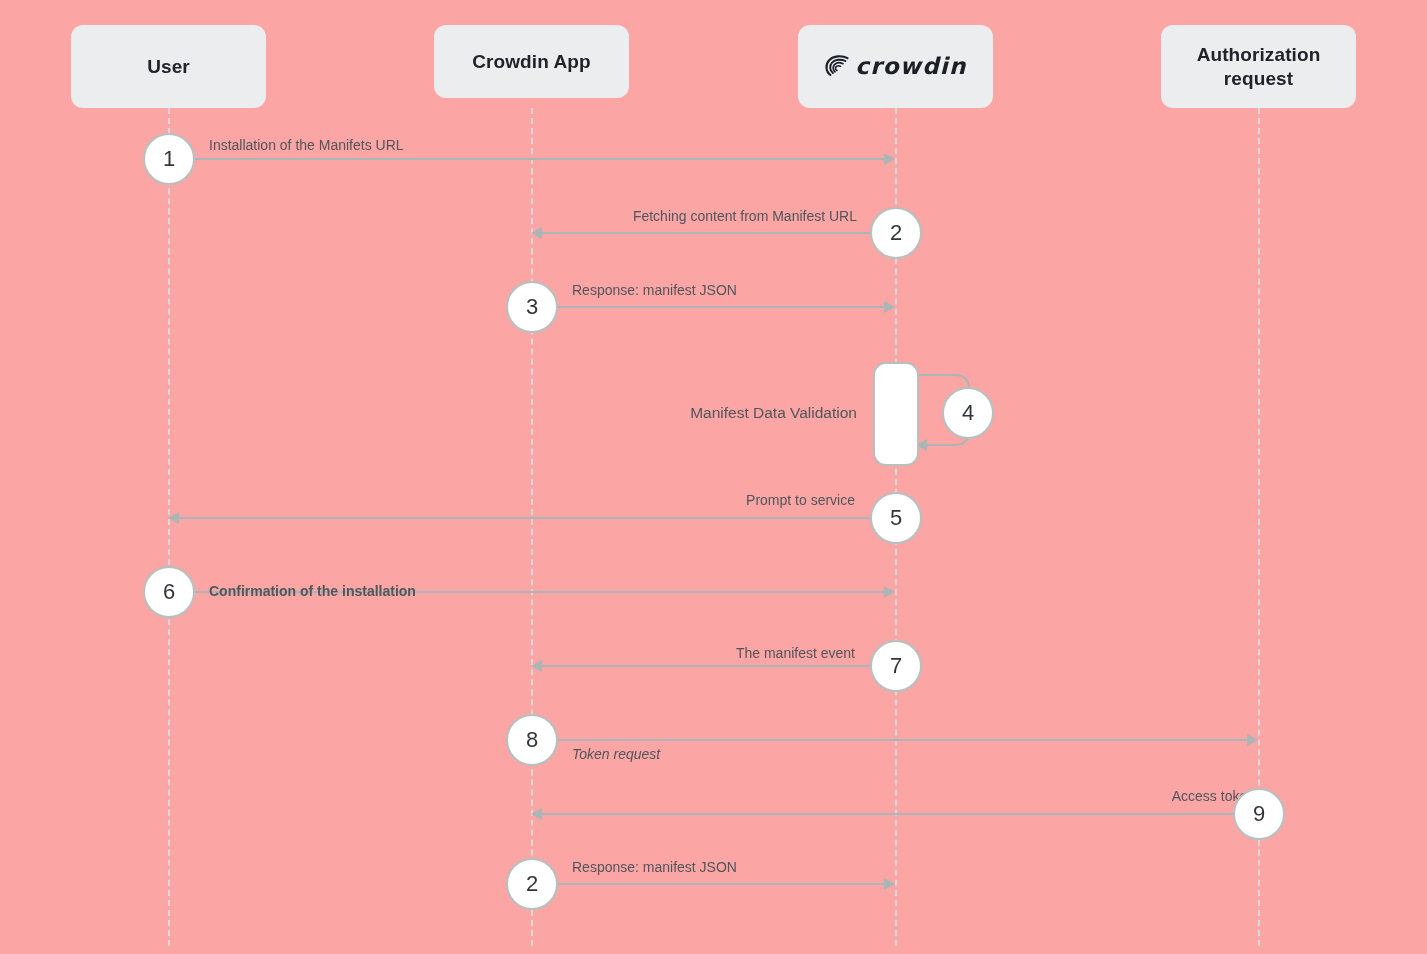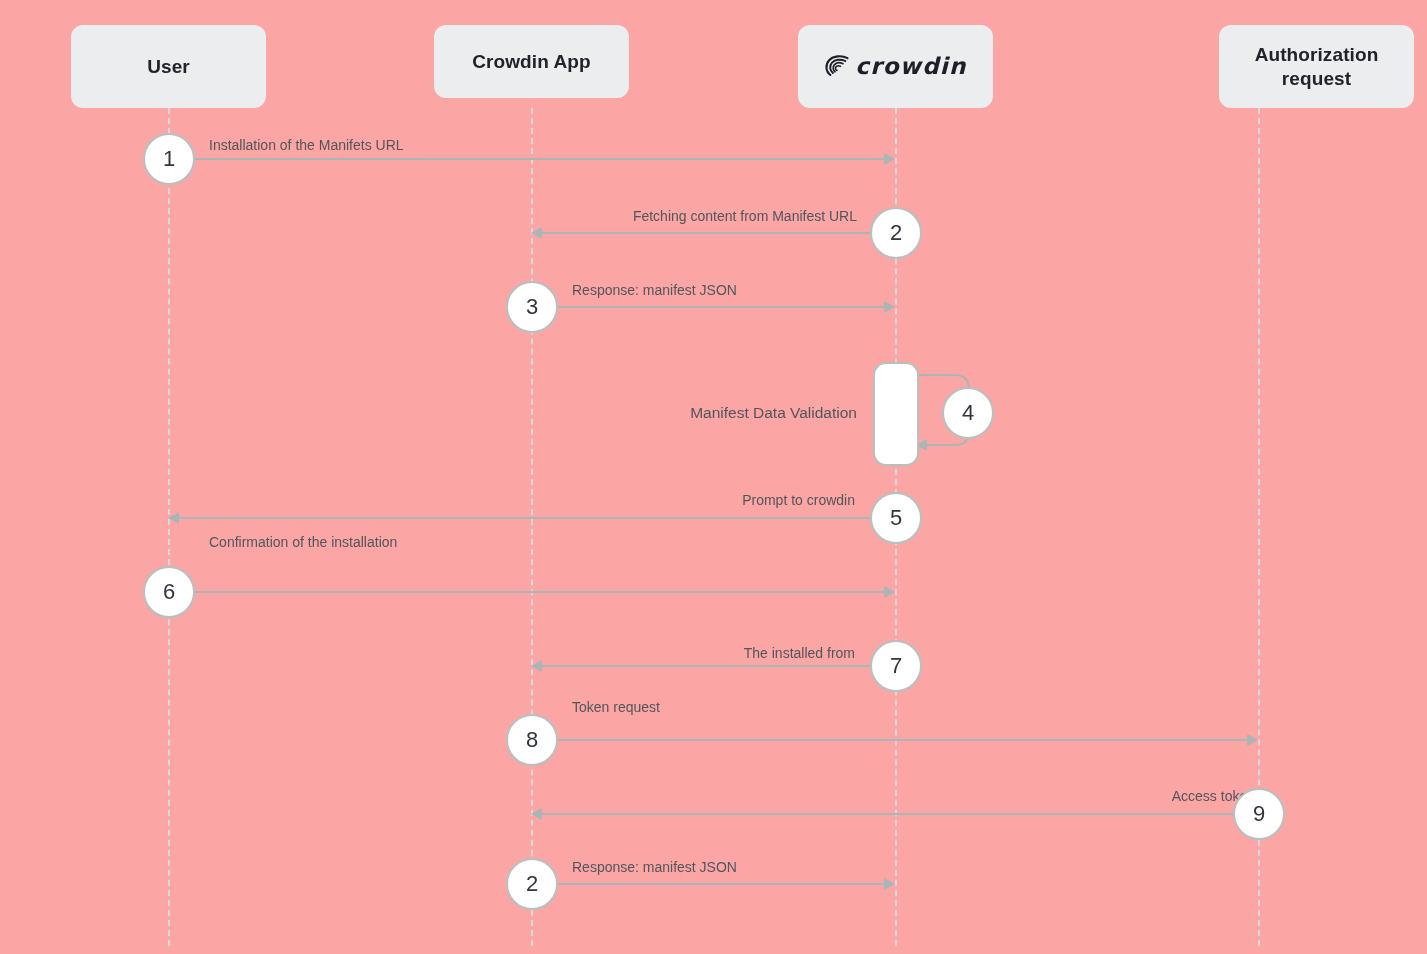--- a/index.html
+++ b/index.html
@@ -157,21 +157,21 @@
           <path d="M25.5 6.2 C 20 3.2, 11.5 3.6, 7.2 8.2 C 3.2 12.4, 3.6 19.6, 8.4 23.0" stroke-width="2.1"></path>
           <path d="M23.4 9.0 C 19.0 6.9, 13.0 7.3, 10.0 10.6 C 7.3 13.6, 7.6 18.6, 10.9 21.1" stroke-width="1.9"></path>
           <path d="M21.0 11.7 C 17.8 10.3, 14.1 10.7, 12.3 12.9 C 10.6 15.0, 10.9 18.2, 13.0 19.8" stroke-width="1.7"></path>
           <path d="M18.4 14.2 C 16.6 13.5, 14.7 13.8, 13.9 15.0 C 13.1 16.2, 13.6 17.8, 15.0 18.5" stroke-width="1.6"></path>
         </g>
       </svg>
       <span class="logo-text">crowdin</span>
     </span>
   </div>
 
-  <div class="participant" style="left:1219px; top:25px; width:195px; height:83px;">
+  <div class="participant" style="left:1161px; top:25px; width:195px; height:83px;">
     <span class="plabel">
       <span>Authorization</span><br>
       <span>request</span>
     </span>
   </div>
 
   <div class="msg-line" style="left:195px; top:158px; width:690px;"></div>
   <div class="arrowhead right" style="left:884px; top:153px;"></div>
   <div class="msg-label lbl-left" style="left:209px; top:138px;">Installation of the Manifets URL</div>
   <div class="step-circle" style="left:143px; top:133px;">1</div>
@@ -189,36 +189,36 @@
   <div class="activation" style="left:873px; top:362px; width:46px; height:104px;"></div>
   <svg class="selfloop" width="130" height="130" viewBox="0 0 130 130" style="left:905px; top:355px;">
     <path d="M14 20 H 50 Q 64 20 64 34 V 76 Q 64 90 50 90 H 22" fill="none" stroke="#a9b6b5" stroke-width="2"></path>
     <polygon points="22,84 11,90 22,96" fill="#a9b6b5"></polygon>
   </svg>
   <div class="selfloop-label" style="right:570px; top:405px;">Manifest Data Validation</div>
   <div class="step-circle" style="left:942px; top:387px;">4</div>
 
   <div class="msg-line" style="left:179px; top:517px; width:691px;"></div>
   <div class="arrowhead left" style="left:168px; top:512px;"></div>
-  <div class="msg-label lbl-right" style="right:572px; top:493px;">Prompt to crowdin</div>
+  <div class="msg-label lbl-right" style="right:572px; top:493px;">Prompt to service</div>
   <div class="step-circle" style="left:870px; top:492px;">5</div>
 
   <div class="msg-line" style="left:195px; top:591px; width:690px;"></div>
   <div class="arrowhead right" style="left:884px; top:586px;"></div>
-  <div class="msg-label lbl-left" style="left:209px; top:535px;">Confirmation of the installation</div>
+  <div class="msg-label lbl-left" style="left:209px; top:584px;font-weight:bold;">Confirmation of the installation</div>
   <div class="step-circle" style="left:143px; top:566px;">6</div>
 
   <div class="msg-line" style="left:542px; top:665px; width:328px;"></div>
   <div class="arrowhead left" style="left:531px; top:660px;"></div>
-  <div class="msg-label lbl-right" style="right:572px; top:646px;">The installed from</div>
+  <div class="msg-label lbl-right" style="right:572px; top:646px;">The manifest event</div>
   <div class="step-circle" style="left:870px; top:640px;">7</div>
 
   <div class="msg-line" style="left:558px; top:739px; width:690px;"></div>
   <div class="arrowhead right" style="left:1247px; top:734px;"></div>
-  <div class="msg-label lbl-left" style="left:572px; top:700px;">Token request</div>
+  <div class="msg-label lbl-left" style="left:572px; top:747px;font-style:italic;">Token request</div>
   <div class="step-circle" style="left:506px; top:714px;">8</div>
 
   <div class="msg-line" style="left:542px; top:813px; width:691px;"></div>
   <div class="arrowhead left" style="left:531px; top:808px;"></div>
   <div class="msg-label lbl-right" style="right:172px; top:789px;">Access token</div>
   <div class="step-circle" style="left:1233px; top:788px;">9</div>
 
   <div class="msg-line" style="left:558px; top:883px; width:327px;"></div>
   <div class="arrowhead right" style="left:884px; top:878px;"></div>
   <div class="msg-label lbl-left" style="left:572px; top:860px;">Response: manifest JSON</div>

